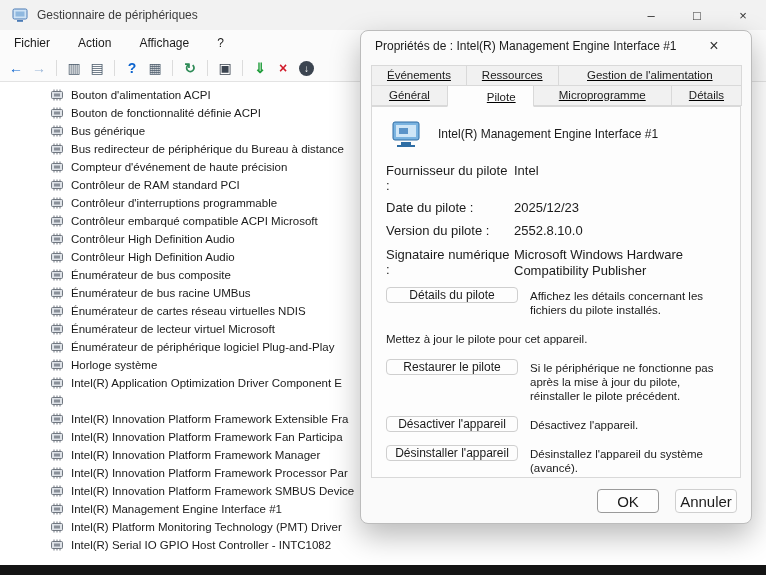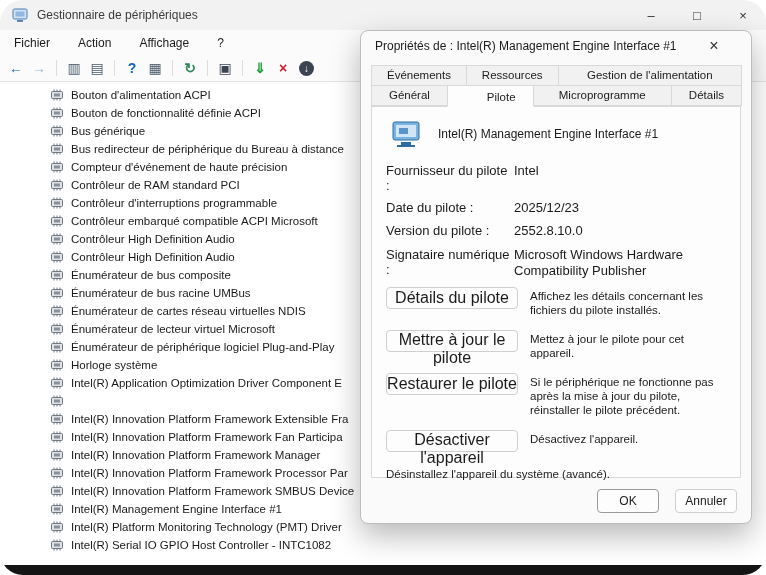--- a/index.html
+++ b/index.html
@@ -1,19 +1,19 @@
 <!DOCTYPE html>
 <html><head>
 <meta charset="utf-8">
 <style>
   * { margin:0; padding:0; box-sizing:border-box; }
   html,body { width:766px; height:575px; overflow:hidden; }
   body { font-family:"Liberation Sans", sans-serif; background:#fff; }
 
-  .screen { position:relative; width:766px; height:575px; overflow:hidden; background:#fff;border-radius:23px; }
+  .screen { position:relative; width:766px; height:575px; overflow:hidden; background:#fff; }
 
   
   .window { position:absolute; left:0; top:0; width:766px; height:565px; background:#fff; }
   .titlebar { height:30px; background:#f2f2f2; display:flex; align-items:center; padding-left:12px; }
   .app-icon { width:16px; height:16px; display:flex; }
   .title { font-size:12px; color:#3c3c3c; margin-left:9px; }
   .caption-buttons { margin-left:auto; display:flex; height:100%; }
   .cap-btn { width:46px; height:100%; display:flex; align-items:center; justify-content:center; font-size:13px; color:#333; cursor:default; }
 
   .menubar { height:25px; background:#fbfbfb; display:flex; align-items:center; gap:24px; padding-left:12px; }
@@ -31,46 +31,46 @@
 
   .bottom-strip { position:absolute; left:0; bottom:0; width:766px; height:10px; background:#141414; }
 
   
   .dialog { position:absolute; left:360px; top:30px; width:392px; height:494px; background:#fafafa;
             border:1px solid #bcbcbc; border-radius:8px; box-shadow:0 12px 30px rgba(0,0,0,.28); overflow:hidden; z-index:10; }
   .dlg-titlebar { height:30px; display:flex; align-items:center; padding:0 18px 0 14px; }
   .dlg-title { font-size:12px; color:#1b1b1b; flex:1; white-space:nowrap; overflow:hidden; }
   .dlg-close { width:38px; height:24px; display:flex; align-items:center; justify-content:center; font-size:16px; color:#333; }
 
-  .tabs { padding:4px 10px 0 10px; position:relative; z-index:2; }
+  .tabs { padding:4px 10px 0 10px; position:relative; z-index:2;text-decoration:underline; }
   .tab-row { display:flex; }
   .tab { font-size:11.5px; color:#1b1b1b; text-align:center; padding:3px 6px; background:#f1f1f1;
          border:1px solid #d9d9d9; margin-right:-1px; height:21px; white-space:nowrap; overflow:hidden; }
   .tab-row.row2 .tab { margin-top:-1px; }
   .tab.active { background:#fdfdfd; border-bottom-color:#fdfdfd; position:relative; z-index:4; height:22px; margin-top:-2px; padding-top:5px; }
 
   .tab-page { margin:0 10px; height:372px; background:#fdfdfd; border:1px solid #d9d9d9; margin-top:-1px;
               padding:12px 14px; position:relative; z-index:1; }
 
   .device-header { display:flex; align-items:center; gap:12px; margin:0 0 14px 2px; }
   .device-icon { width:38px; height:30px; display:flex; flex:none; }
   .device-name { font-size:12px; color:#1b1b1b; }
 
   .field-row { display:flex; margin-bottom:7px; font-size:13px; color:#1b1b1b; }
   .field-label { width:128px; flex:none; }
   .field-value { flex:1; line-height:1.25; }
 
   .actions { margin-top:8px; }
   .action-row { display:flex; gap:12px; margin-bottom:13px; align-items:flex-start; }
-  .action-btn { width:132px; flex:none; height:22px; font-size:16px; color:#1b1b1b; background:#fdfdfd;
+  .action-btn { width:132px; flex:none; height:16px; font-size:12px; color:#1b1b1b; background:#fdfdfd;
                 border:1px solid #cfcfcf; border-radius:4px; font-family:inherit; cursor:default; }
   .action-desc { flex:1; font-size:11.5px; color:#1b1b1b; line-height:1.22; padding-top:2px; }
 
   .dlg-footer { position:absolute; right:14px; bottom:10px; display:flex; gap:16px; }
-  .btn { width:62px; height:24px; font-size:12px; color:#1b1b1b; background:#fdfdfd;
+  .btn { width:62px; height:24px; font-size:15px; color:#1b1b1b; background:#fdfdfd;
          border:1px solid #cfcfcf; border-radius:4px; font-family:inherit; cursor:default; }
   .btn.ok { border-color:#9a9a9a; }
 </style>
 </head>
 <body>
 
 <div class="screen">
 
   <div class="window">
     <div class="titlebar">
@@ -427,32 +427,32 @@
             <span class="field-label">Signataire numérique :</span>
             <span class="field-value">Microsoft Windows Hardware Compatibility Publisher</span>
           </div>
         </div>
       <div class="actions">
           <div class="action-row">
             <button class="action-btn">Détails du pilote</button>
             <span class="action-desc">Affichez les détails concernant les fichiers du pilote installés.</span>
           </div>
           <div class="action-row">
-            <button class="action-btn">Mettre à jour le pilote</button>
             <span class="action-desc">Mettez à jour le pilote pour cet appareil.</span>
           </div>
           <div class="action-row">
             <button class="action-btn">Restaurer le pilote</button>
             <span class="action-desc">Si le périphérique ne fonctionne pas après la mise à jour du pilote, réinstaller le pilote précédent.</span>
           </div>
           <div class="action-row">
             <button class="action-btn">Désactiver l'appareil</button>
             <span class="action-desc">Désactivez l'appareil.</span>
           </div>
           <div class="action-row">
+            <button class="action-btn">Désinstaller l'appareil</button>
             <span class="action-desc">Désinstallez l'appareil du système (avancé).</span>
           </div>
         </div>
     </div>
 
     <div class="dlg-footer">
       <button class="btn ok">OK</button>
       <button class="btn">Annuler</button>
     </div>
   </div>

